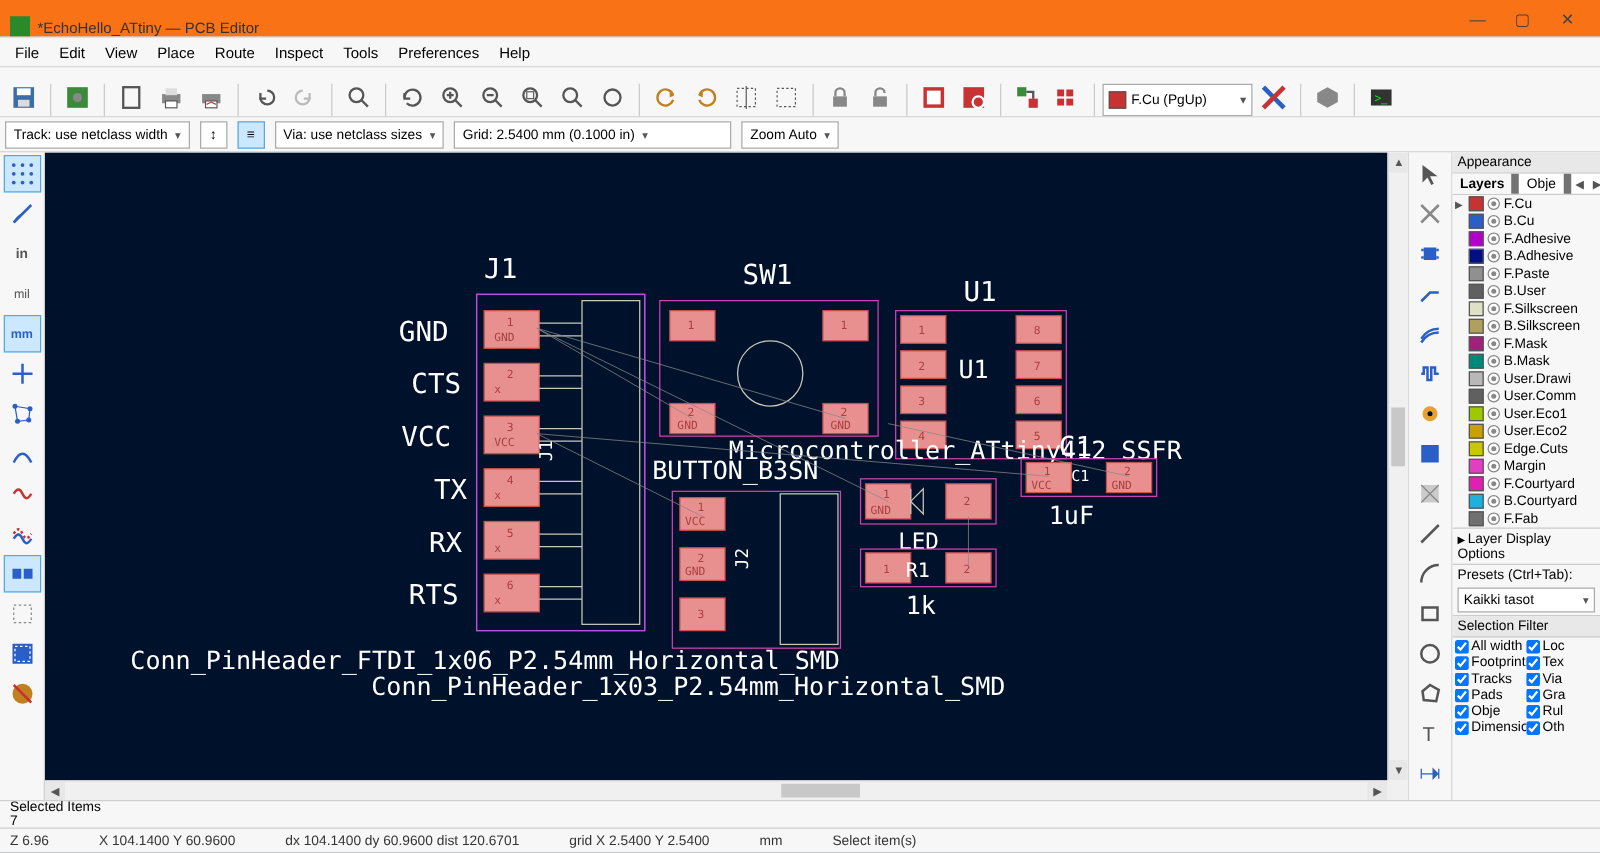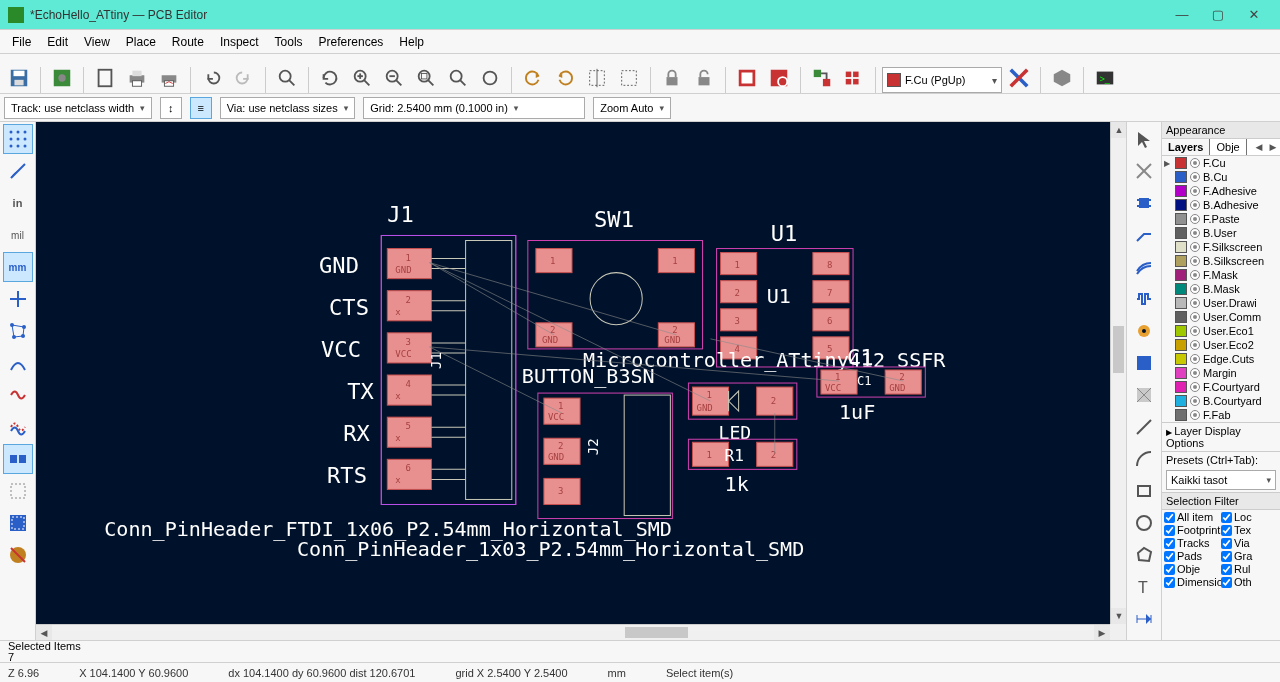--- a/index.html
+++ b/index.html
@@ -1,19 +1,19 @@
 <!DOCTYPE html>
 <html><head>
 <meta charset="utf-8">
 <style>
 * { box-sizing: border-box; margin: 0; padding: 0; font-family: "Segoe UI", Tahoma, sans-serif; }
 html, body { width: 1280px; height: 682px; overflow: hidden; background: #f0f0f0; }
 
 
-.titlebar { height: 30px; background: #5eead4; display: flex; align-items: center; padding: 0 8px; font-size: 12px; color: #333; border-bottom: 1px solid #d0d0d0; }
+.titlebar { height: 30px; background: #f97316; display: flex; align-items: flex-end; padding: 0 8px; font-size: 12px; color: #333; border-bottom: 1px solid #d0d0d0; }
 .titlebar .app-icon { width: 16px; height: 16px; background: #2a8a2a; margin-right: 6px; }
 .titlebar .title-text { flex: 1; }
 .titlebar .win-btn { width: 36px; height: 28px; display: flex; align-items: center; justify-content: center; font-size: 13px; color: #444; cursor: pointer; }
 
 
 .menubar { height: 24px; background: #f7f7f7; display: flex; align-items: center; padding: 0 4px; font-size: 12px; border-bottom: 1px solid #d0d0d0; }
 .menubar .menu-item { padding: 3px 8px; cursor: pointer; }
 
 
 .toolbar { height: 40px; background: #f7f7f7; display: flex; align-items: flex-end; padding: 0 4px; border-bottom: 1px solid #d0d0d0; gap: 2px; }
@@ -51,21 +51,21 @@
 .scroll-thumb { position:absolute; background:#c8c8c8; }
 .corner-box { position:absolute; right:0; bottom:0; width:16px; height:16px; background:#f0f0f0; }
 
 
 .right-tools { width: 36px; background: #f7f7f7; border-left: 1px solid #d0d0d0; border-right: 1px solid #d0d0d0; display: flex; flex-direction: column; align-items: center; padding: 2px 0; gap: 2px; }
 
 
 .right-panel { width: 118px; background: #f7f7f7; font-size: 11px; overflow:hidden; display:flex; flex-direction:column; }
 .panel-title { background: #e8e8e8; padding: 2px 4px; font-size: 11px; border-bottom: 1px solid #ccc; }
 .tab-row { display:flex; align-items:center; border-bottom:1px solid #ccc; background:#fff; }
-.tab { padding: 2px 6px; font-size:11px; cursor:pointer; border-right:1px solid #737373; }
+.tab { padding: 2px 6px; font-size:11px; cursor:pointer; border-right:6px solid #737373; }
 .tab.active { background:#f7f7f7; font-weight:600; }
 .tab-arrows { margin-left:auto; display:flex; }
 .tab-arrow { width:14px; text-align:center; font-size:9px; color:#555; cursor:pointer; }
 
 .layers-list { overflow:hidden; }
 .layer-row { display:flex; align-items:center; padding:1px 2px; gap:3px; cursor:pointer; }
 .layer-row .tri { width:8px; font-size:8px; color:#555; visibility:hidden; }
 .layer-row.sel .tri { visibility:visible; }
 .layer-row .sw { width:12px; height:12px; border:1px solid #555; }
 .layer-row .eye { width:10px; height:10px; border:1px solid #888; border-radius:50%; background:#fff; position:relative; }
@@ -823,21 +823,21 @@
     <div class="presets-head">Presets (Ctrl+Tab):</div>
     <div class="presets-drop">
         <span>Kaikki tasot</span>
         <span class="chev">▾</span>
       </div>
     <div class="sel-filter">
       <div class="panel-title">Selection Filter</div>
       <div class="filter-grid" id="filter-grid">
           <label class="fi">
             <input type="checkbox" checked="" style="">
-            <span>All item</span>
+            <span>All width</span>
           </label>
           <label class="fi">
             <input type="checkbox" checked="" style="">
             <span>Loc</span>
           </label>
           <label class="fi">
             <input type="checkbox" checked="" style="">
             <span>Footprints</span>
           </label>
           <label class="fi">

